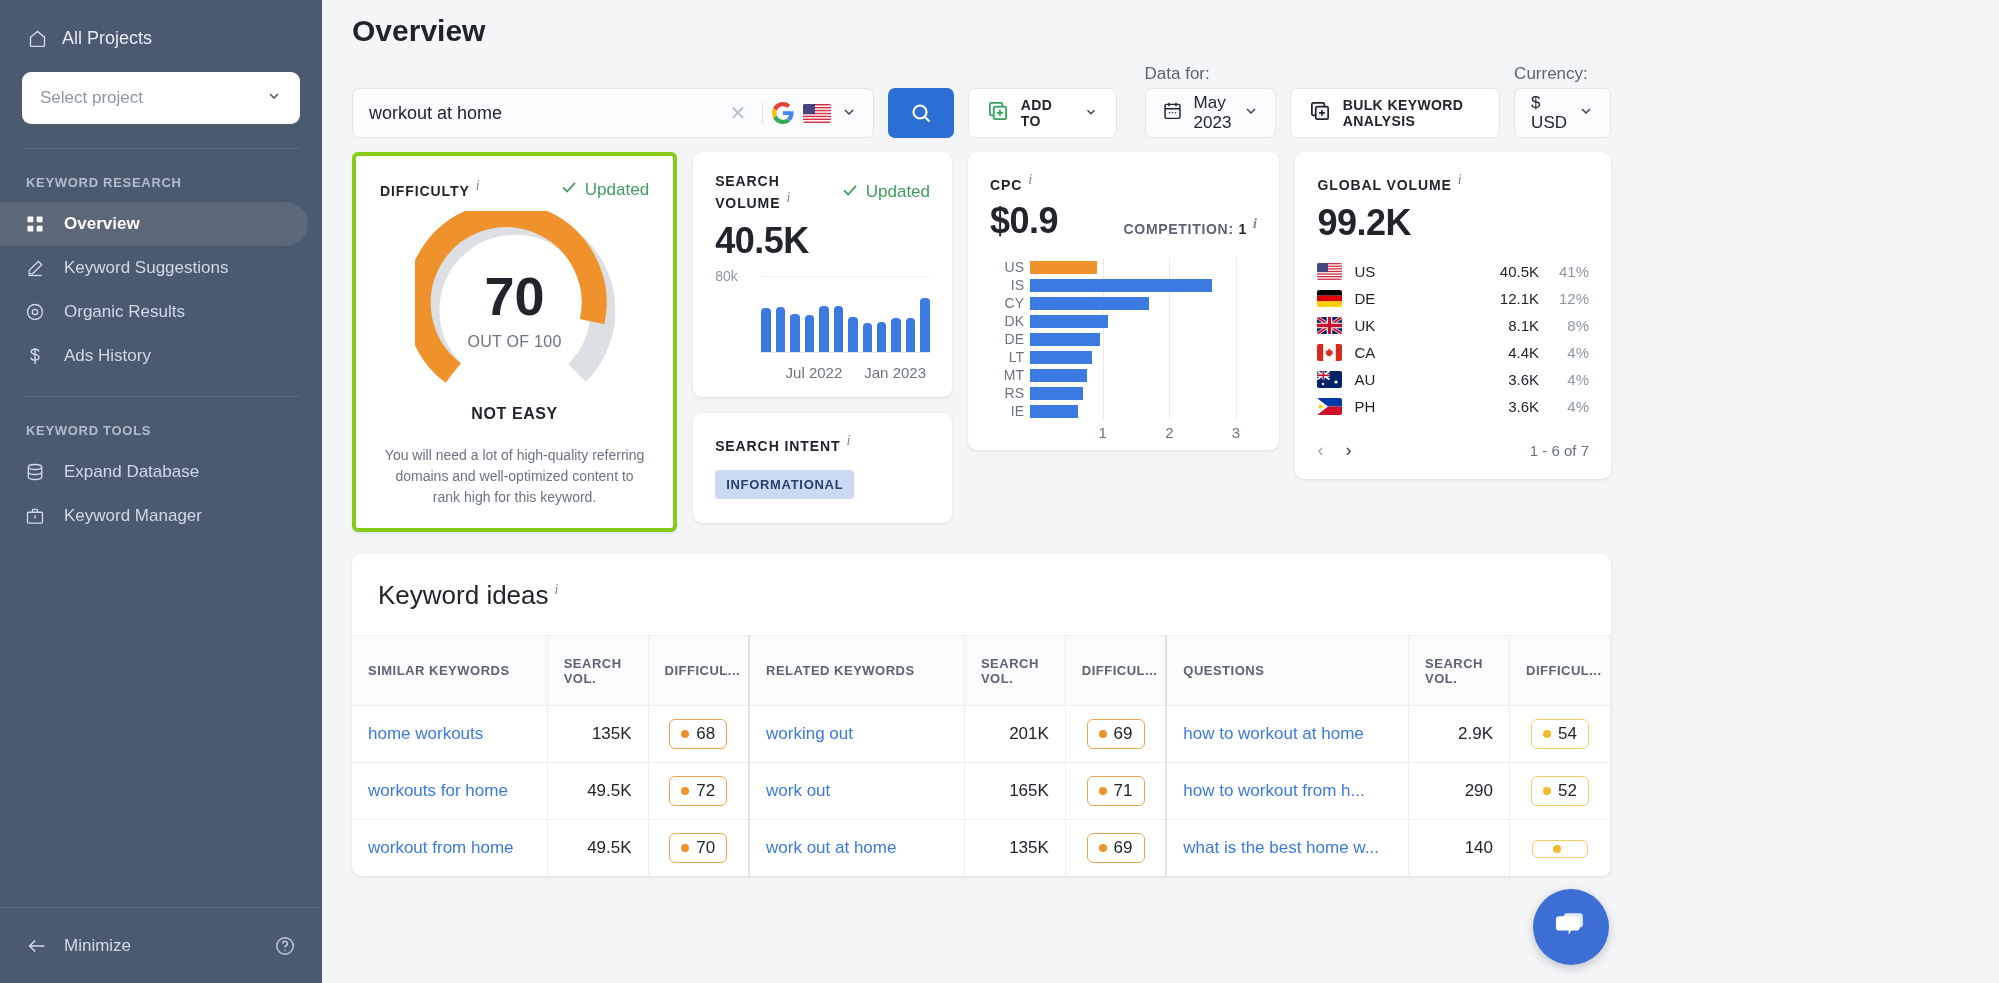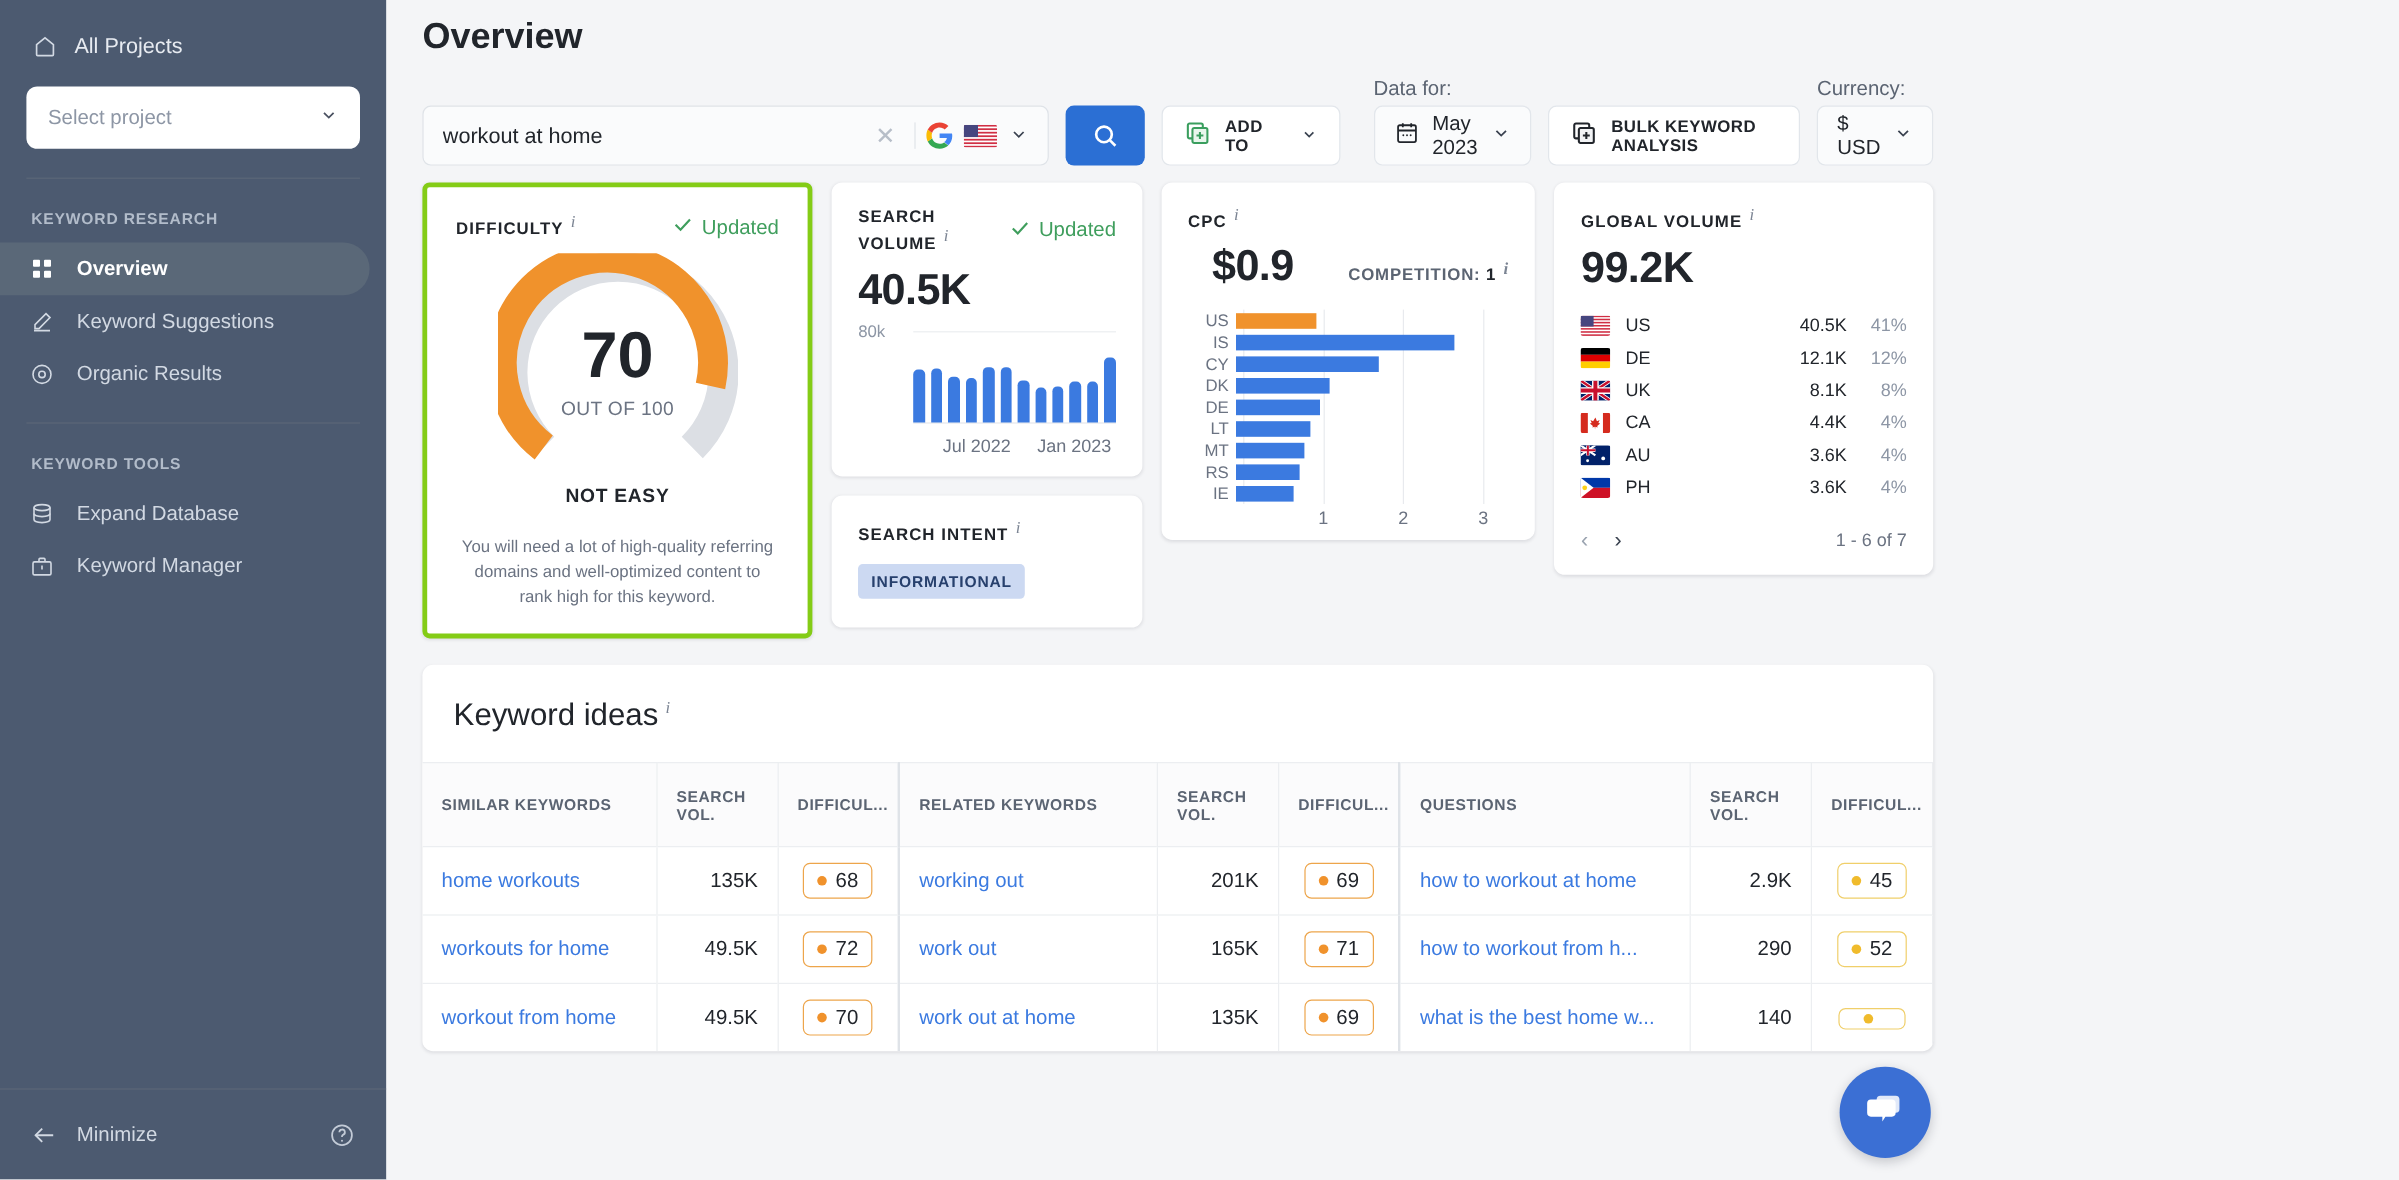--- a/index.html
+++ b/index.html
@@ -116,21 +116,21 @@
   .sv-base { position: absolute; left: 46px; right: 0; bottom: 7px; height: 1px; background: #e4e7eb; }
   .sv-xaxis { display: flex; justify-content: flex-end; gap: 22px; padding-right: 4px; margin-top: 4px; font-size: 15px; color: #6b7382; }
 
   .si-body { padding: 20px 22px 24px 22px; }
   .intent-pill {
     display: inline-block; margin-top: 14px; background: #ccd9f2; color: #27406d;
     font-size: 13px; font-weight: bold; letter-spacing: .7px; padding: 7px 11px; border-radius: 4px;
   }
 
   .cpc-body { padding: 20px 22px 14px 22px; }
-  .cpc-row2 { display: flex; align-items: baseline; justify-content: space-between; margin-top: 6px; margin-left: 20px; }
+  .cpc-row2 { display: flex; align-items: baseline; justify-content: space-between; margin-top: 6px; }
   .comp-txt { font-size: 14px; font-weight: bold; letter-spacing: .7px; color: #5b6472; }
   .comp-txt b { color: #21252b; }
   .cpc-chart { margin-top: 16px; position: relative; height: 178px; }
   .cpc-grid { position: absolute; left: 46px; right: 8px; top: 0; bottom: 16px; }
   .cpc-gl { position: absolute; top: 0; bottom: 0; width: 1px; background: #e8eaee; }
   .cpc-rows { position: absolute; left: 0; right: 8px; top: 0; bottom: 16px; display: flex; flex-direction: column; justify-content: space-around; }
   .cpc-r { display: flex; align-items: center; height: 14px; }
   .cpc-lab { width: 40px; text-align: right; font-size: 14px; color: #6b7382; padding-right: 6px; }
   .cpc-bar { height: 13px; background: #3b7ae0; }
   .cpc-bar.us { background: #f0922c; }
@@ -232,20 +232,29 @@
       <span>Keyword Suggestions</span>
     </div>
     <div class="sb-item">
       <span class="sb-ico">
         <svg width="20" height="20" viewBox="0 0 24 24" fill="none" stroke="#d2d9e3" stroke-width="1.6">
             <circle cx="12" cy="12" r="9"></circle>
             <circle cx="12" cy="12" r="3.2"></circle>
           </svg>
       </span>
       <span>Organic Results</span>
+    </div>
+    <div class="sb-item">
+      <span class="sb-ico">
+        <svg width="20" height="20" viewBox="0 0 24 24" fill="none" stroke="#d2d9e3" stroke-width="1.7">
+            <path d="M12 2.5v19"></path>
+            <path d="M16.5 6.8c0-1.9-2-2.9-4.5-2.9s-4.5 1-4.5 3.1 2.1 2.7 4.5 3.1 4.8 1 4.8 3.3-2.2 3.3-4.8 3.3-4.8-1.2-4.8-3"></path>
+          </svg>
+      </span>
+      <span>Ads History</span>
     </div>
 
     <div class="sb-divider" style="margin:18px 22px 0 22px;"></div>
 
     <div class="sb-section">KEYWORD TOOLS</div>
     <div class="sb-item">
       <span class="sb-ico">
         <svg width="20" height="20" viewBox="0 0 24 24" fill="none" stroke="#d2d9e3" stroke-width="1.6">
             <ellipse cx="12" cy="6" rx="8" ry="3"></ellipse>
             <path d="M4 6v12c0 1.7 3.6 3 8 3s8-1.3 8-3V6"></path>
@@ -714,21 +723,21 @@
             <td class="kwlink">working out</td>
             <td class="num">201K</td>
             <td class="dcell sep-col"><span class="dbadge">
                   <i class="dot"></i>
                   <span>69</span>
                 </span></td>
             <td class="kwlink">how to workout at home</td>
             <td class="num">2.9K</td>
             <td class="dcell"><span class="dbadge y">
                   <i class="dot"></i>
-                  <span>45</span>
+                  <span>54</span>
                 </span></td>
           </tr>
           <tr>
             <td class="kwlink">workouts for home</td>
             <td class="num">49.5K</td>
             <td class="dcell sep-col"><span class="dbadge">
                   <i class="dot"></i>
                   <span>72</span>
                 </span></td>
             <td class="kwlink">work out</td>

